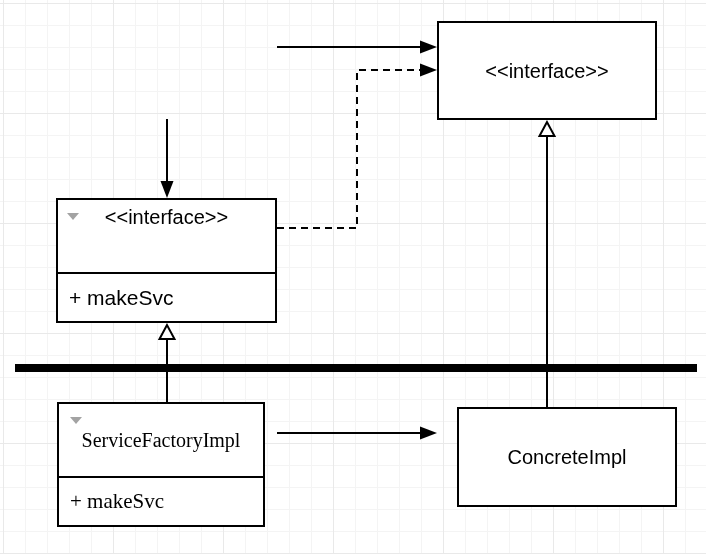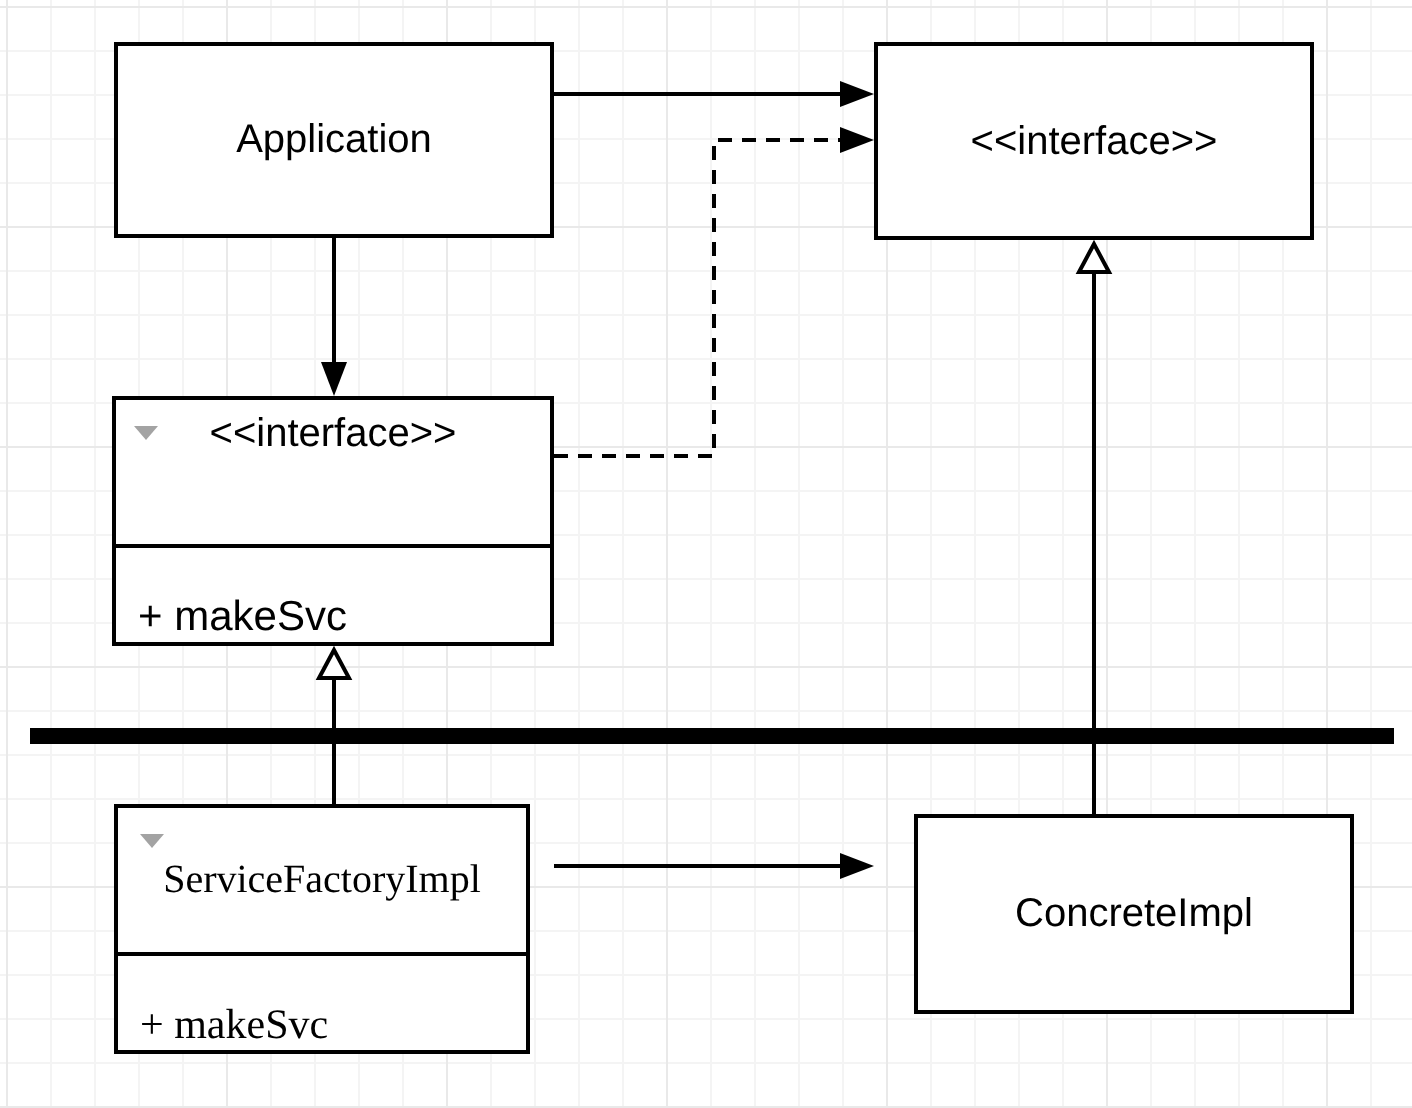--- a/index.html
+++ b/index.html
@@ -52,21 +52,21 @@
     display: block;
     font-size: 20px;
     line-height: 24px;
     white-space: nowrap;
   }
   .member-compartment {
     box-sizing: border-box;
     border-top: 2px solid #000000;
     height: 49px;
     display: flex;
-    align-items: flex-end;
+    align-items: center;
     padding-left: 11px;
     font-size: 21px;
     white-space: nowrap;
   }
   #node-application   { left: 57px;  top: 21px;  width: 220px; height: 98px; }
   #node-service       { left: 437px; top: 21px;  width: 220px; height: 99px; }
   #node-servicefactory     { left: 56px;  top: 198px; width: 221px; height: 125px; }
   #node-servicefactoryimpl { left: 57px;  top: 402px; width: 208px; height: 125px; font-family: Liberation Serif, serif; }
   #node-concreteimpl  { left: 437px; top: 407px; width: 220px; height: 100px; margin-left: 20px; }
 
@@ -137,25 +137,20 @@
       <line class="edge-line" x1="547" y1="407" x2="547" y2="135"></line>
       <polygon class="head-hollow" points="547,122 539.5,136 554.5,136"></polygon>
     </g>
 
     <g>
       <line class="edge-line" x1="277" y1="433" x2="422" y2="433"></line>
       <polygon class="head-filled" points="437,433 420,426.5 420,439.5"></polygon>
     </g>
   </svg>
 
-  <div class="node" id="node-application">
-    <div class="title-compartment">
-      <span class="class-title">Application</span>
-    </div>
-  </div>
 
   <div class="node" id="node-service">
     <div class="title-compartment">
       <span class="stereotype">&lt;&lt;interface&gt;&gt;</span>
     </div>
   </div>
 
   <div class="node" id="node-servicefactory">
     <div class="title-compartment top-packed">
       <div class="chevron" id="chevron-servicefactory"></div>

